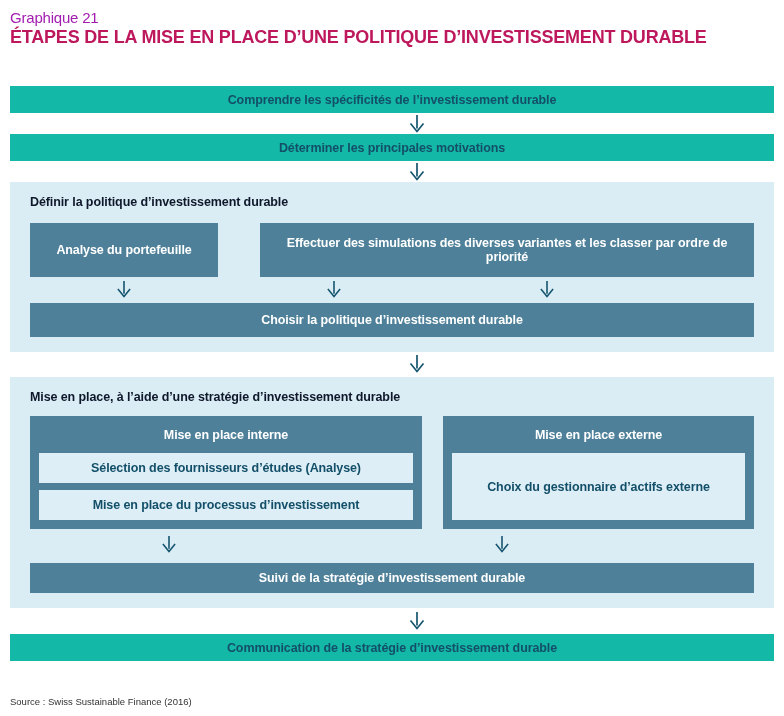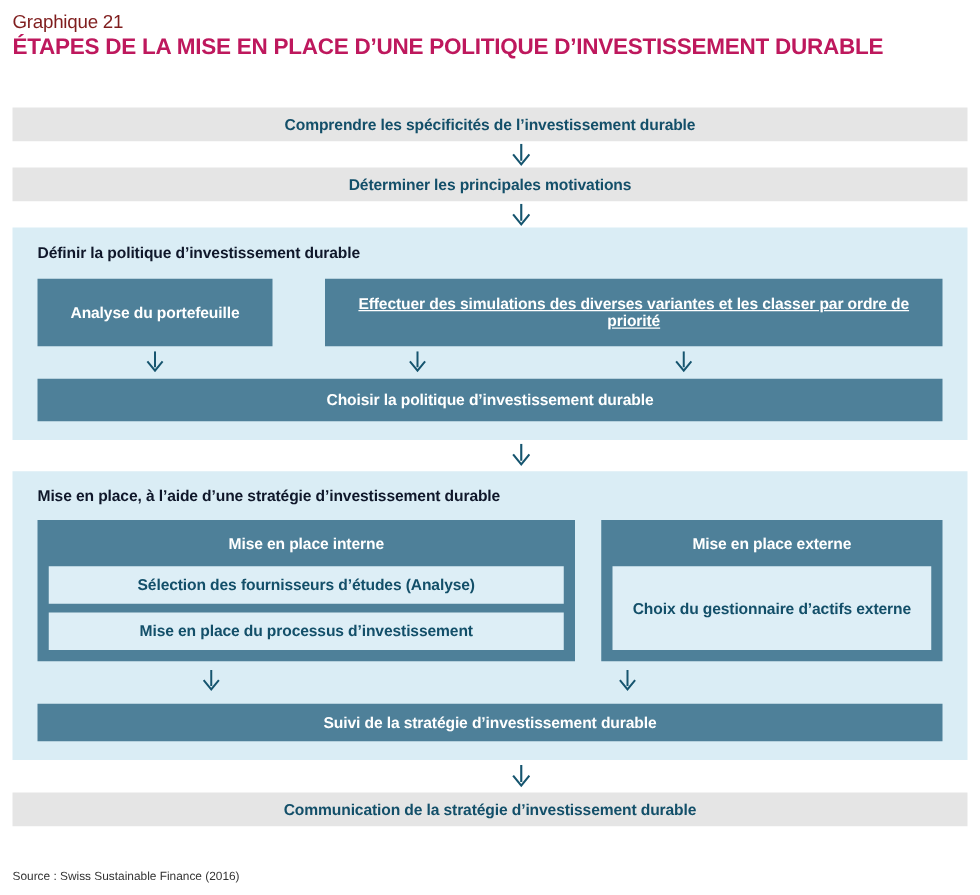--- a/index.html
+++ b/index.html
@@ -6,31 +6,31 @@
   .page {
     position:relative;
     width:784px; height:716px;
     background:#ffffff;
     font-family:"Liberation Sans", sans-serif;
     overflow:hidden;
   }
   
   .header { position:absolute; left:10px; top:8px; }
   .figure-label {
-    font-size:15px; font-weight:400; color:#7f1d1d;
+    font-size:15px; font-weight:400; color:#a21caf;
     line-height:19px; letter-spacing:-0.2px;
   }
   .page-title {
     margin:0; font-size:18px; font-weight:700; color:#be185d;
     line-height:21px; letter-spacing:-0.2px;
   }
   
   .flow { position:absolute; left:10px; top:86px; width:764px; }
   .stepbox {
-    background:#e5e5e5; height:27px;
+    background:#14b8a6; height:27px;
     display:flex; align-items:center; justify-content:center;
     color:#134f69; font-weight:700; font-size:12.5px; letter-spacing:-0.1px;
   }
   .arrow-gap { position:relative; height:21px; }
   .arrow-gap .arr { position:absolute; top:2px; left:53.3%; transform:translateX(-50%); }
   .arr svg { display:block; }
   
   .section { background:#daedf5; padding:13px 20px 15px 20px; }
   .section-title {
     text-align:left; color:#0f172a; font-weight:700; font-size:12.5px;
@@ -38,29 +38,29 @@
   }
   .darkbox {
     background:#4e8099;
     color:#ffffff; font-weight:700; font-size:12.5px; letter-spacing:-0.1px;
     display:flex; align-items:center; justify-content:center; text-align:center;
   }
   .row3 { display:flex;gap:16px; }
   .row3 .darkbox { height:54px; padding:0 10px; box-sizing:border-box; }
   .b1 { width:188px; }
   .b2 { width:193px; margin-left:20px; }
-  .b3 { flex:1; margin-left:26px;text-decoration:underline; }
+  .b3 { flex:1; margin-left:26px; }
   .arrow-row { position:relative; height:26px; }
   .arrow-row .arr { position:absolute; top:4px; transform:translateX(-50%); }
   .resultbox { height:34px; }
   .resultbox.suivi { height:30px; margin-top:2px; }
   
   .row2 { display:flex; }
   .group { background:#4e8099; padding:0 9px 9px 9px; box-sizing:border-box; }
-  .group-internal { width:430px; }
+  .group-internal { width:392px; }
   .group-external { flex:1; margin-left:21px; }
   .group-title {
     height:37px; display:flex; align-items:center; justify-content:center;
     color:#ffffff; font-weight:700; font-size:12.5px; letter-spacing:-0.1px;
   }
   .group-item {
     background:#ddeef6; height:30px;
     display:flex; align-items:center; justify-content:center; text-align:center;
     color:#134f69; font-weight:700; font-size:12.5px; letter-spacing:-0.1px;
   }

